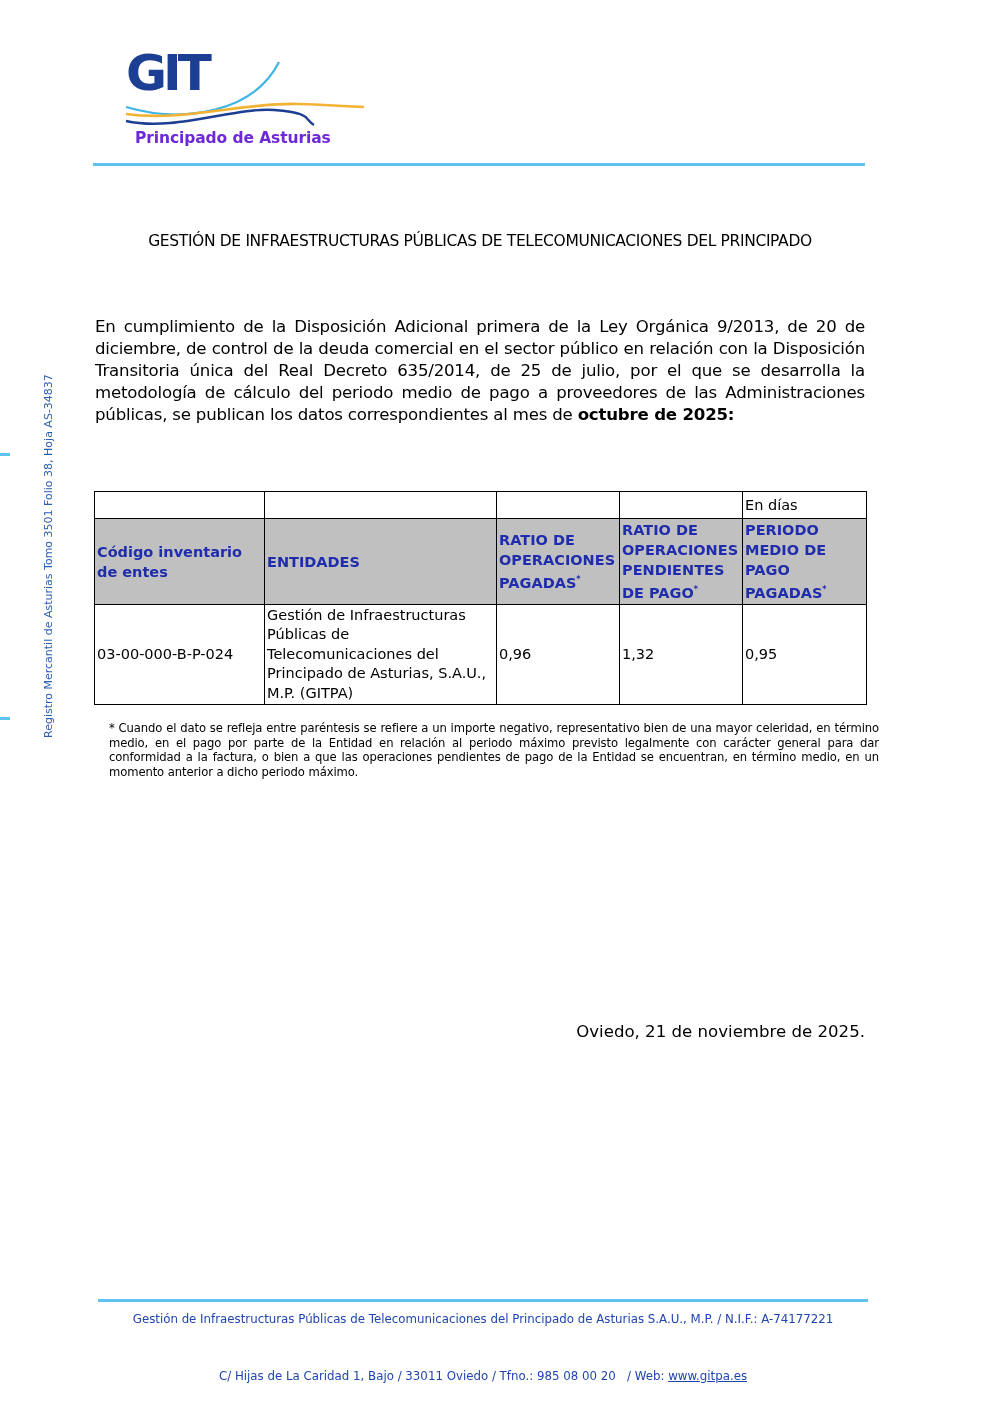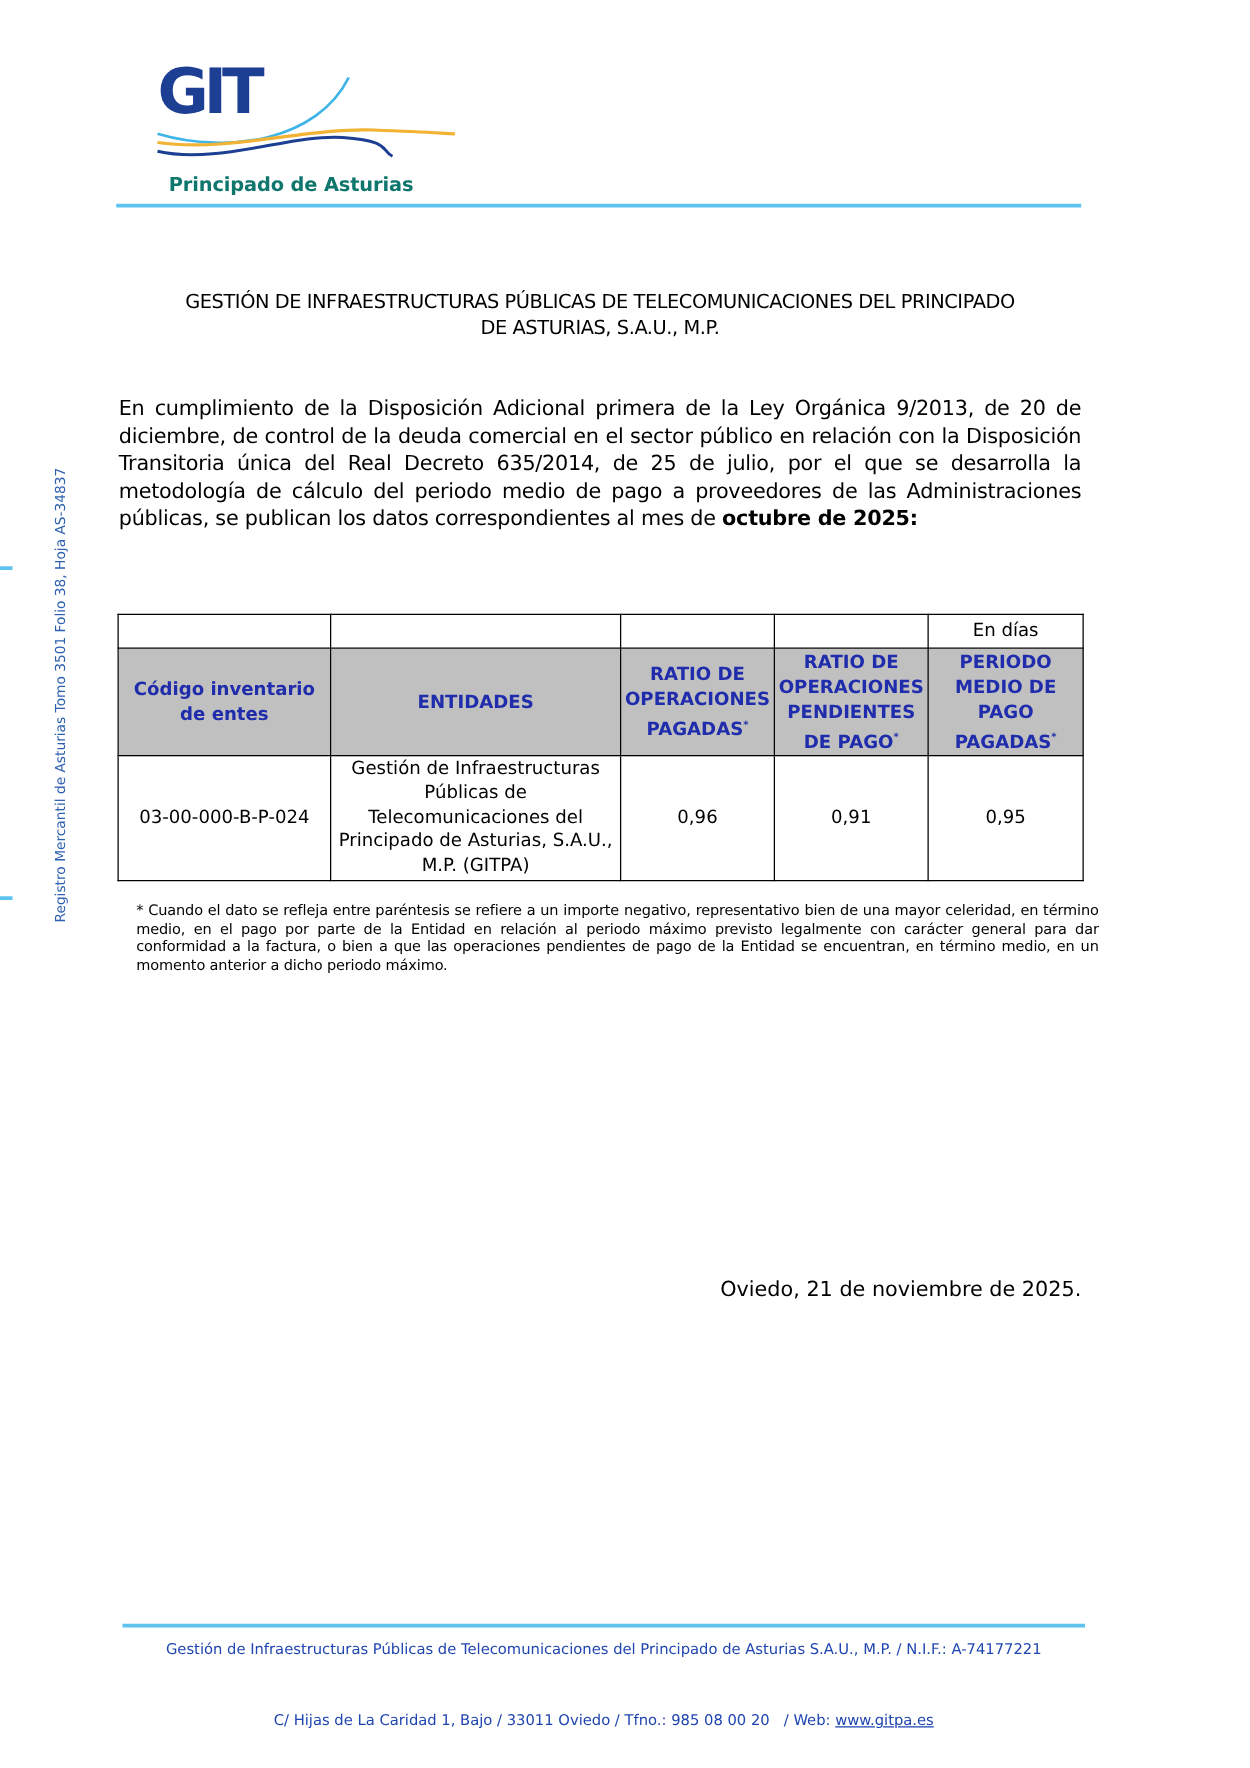--- a/index.html
+++ b/index.html
@@ -1,38 +1,38 @@
 <!DOCTYPE html>
 <html><head>
 <meta charset="utf-8">
 <style>
   html, body { margin: 0; padding: 0; background: #ffffff; }
   body { width: 1000px; height: 1414px; position: relative; overflow: hidden;
          font-family: "DejaVu Sans", "Liberation Sans", sans-serif; color: #000; }
 
   .logo { position: absolute; left: 92px; top: 52px; width: 245px; height: 110px; margin-left: 32px; }
   .logo svg { position: absolute; left: 0; top: 0; }
-  .logo-sub { position: absolute; left: 11px; top: 87px; font-size: 15.5px; font-weight: bold;
-              color: #0f766e; letter-spacing: -0.1px; white-space: nowrap; }
+  .logo-sub { position: absolute; left: 11px; top: 77px; font-size: 15.5px; font-weight: bold;
+              color: #6d28d9; letter-spacing: -0.1px; white-space: nowrap; }
   .header-rule { position: absolute; left: 93px; top: 163px; width: 772px; height: 3px; background: #5ec4ef; }
 
   .side-text { position: absolute; left: 42px; top: 738px; transform-origin: 0 0; transform: rotate(-90deg);
                font-size: 11px; color: #2c5fb0; white-space: nowrap; }
   .side-tick { position: absolute; left: 0; width: 10px; height: 3px; background: #5ec4ef; }
 
   .title { position: absolute; left: 95px; top: 231px; width: 770px; text-align: center;
            font-size: 15.5px; line-height: 21px; letter-spacing: -0.35px; }
 
   .intro { position: absolute; left: 95px; top: 316px; width: 770px; font-size: 16.6px; line-height: 22px;
            text-align: justify; letter-spacing: -0.2px; }
   .intro b { font-weight: bold; margin-top: 28px; }
 
   table.pmp { position: absolute; left: 94px; top: 491px; width: 772px; border-collapse: collapse;
               font-size: 14.5px; table-layout: fixed; }
-  table.pmp td { border: 1.5px solid #000; text-align: center; vertical-align: middle; padding: 0 2px; }
+  table.pmp td { border: 1.5px solid #000; vertical-align: middle; padding: 0 2px; }
   table.pmp tr.r0 td { height: 26px; }
   table.pmp tr.r1 td { height: 85px; background: #c0c0c0; color: #1f2cab; line-height: 20px; }
   table.pmp tr.r1 td.bold { font-weight: bold; }
   table.pmp tr.r2 td { height: 99px; line-height: 19.5px; }
   sup { font-size: 8px; vertical-align: 6px; }
 
   .footnote { position: absolute; left: 109px; top: 721px; width: 770px; font-size: 11.6px; line-height: 14.6px;
               text-align: justify; letter-spacing: -0.1px; }
 
   .signature { position: absolute; right: 135px; top: 1022px; font-size: 16.6px; }
@@ -54,21 +54,20 @@
   <div class="logo-sub">Principado de Asturias</div>
 </div>
 <div class="header-rule"></div>
 
 <div class="side-text">Registro Mercantil de Asturias Tomo 3501 Folio 38, Hoja AS-34837</div>
 <div class="side-tick" style="top:453px;"></div>
 <div class="side-tick" style="top:717px;"></div>
 
 <div class="title">
   <div>GESTIÓN DE INFRAESTRUCTURAS PÚBLICAS DE TELECOMUNICACIONES DEL PRINCIPADO</div>
-  <div>DE ASTURIAS, S.A.U., M.P.</div>
 </div>
 
 <div class="intro"><span>En cumplimiento de la Disposición Adicional primera de la Ley Orgánica 9/2013, de 20 de diciembre, de control de la deuda comercial en el sector público en relación con la Disposición Transitoria única del Real Decreto 635/2014, de 25 de julio, por el que se desarrolla la metodología de cálculo del periodo medio de pago a proveedores de las Administraciones públicas, se publican los datos correspondientes al mes de </span><b>octubre de 2025:</b></div>
 
 <table class="pmp">
   <colgroup>
     <col style="width:170px">
       <col style="width:232px">
       <col style="width:123px">
       <col style="width:123px">
@@ -86,21 +85,21 @@
     <td class="bold"><span>Código inventario de entes</span></td>
     <td class="bold"><span>ENTIDADES</span></td>
     <td class="bold"><span>RATIO DE OPERACIONES PAGADAS</span><sup>*</sup></td>
     <td class="bold"><span>RATIO DE OPERACIONES PENDIENTES DE PAGO</span><sup>*</sup></td>
     <td class="bold"><span>PERIODO MEDIO DE PAGO PAGADAS</span><sup>*</sup></td>
   </tr>
   <tr class="r2">
     <td>03-00-000-B-P-024</td>
     <td>Gestión de Infraestructuras Públicas de Telecomunicaciones del Principado de Asturias, S.A.U., M.P. (GITPA)</td>
     <td>0,96</td>
-    <td>0,91</td>
+    <td>1,32</td>
     <td>0,95</td>
   </tr>
 </tbody>
   </table>
 
 <div class="footnote">* Cuando el dato se refleja entre paréntesis se refiere a un importe negativo, representativo bien de una mayor celeridad, en término medio, en el pago por parte de la Entidad en relación al periodo máximo previsto legalmente con carácter general para dar conformidad a la factura, o bien a que las operaciones pendientes de pago de la Entidad se encuentran, en término medio, en un momento anterior a dicho periodo máximo.</div>
 
 <div class="signature">Oviedo, 21 de noviembre de 2025.</div>
 
 <div class="footer-rule"></div>

